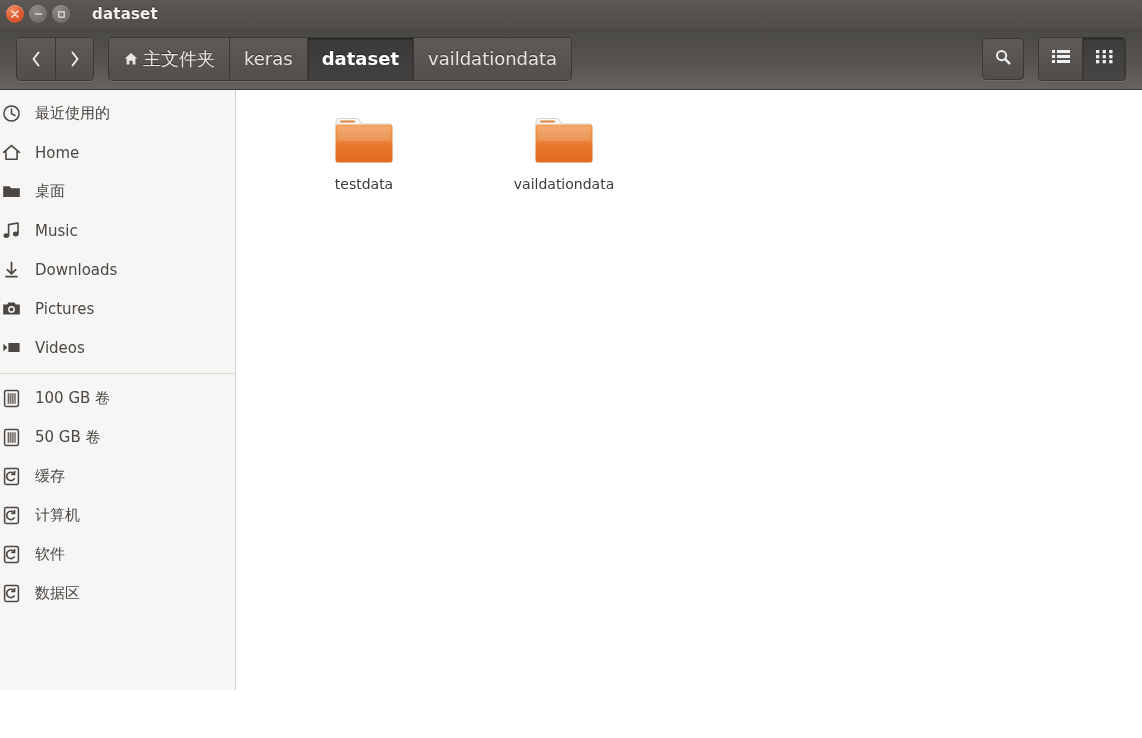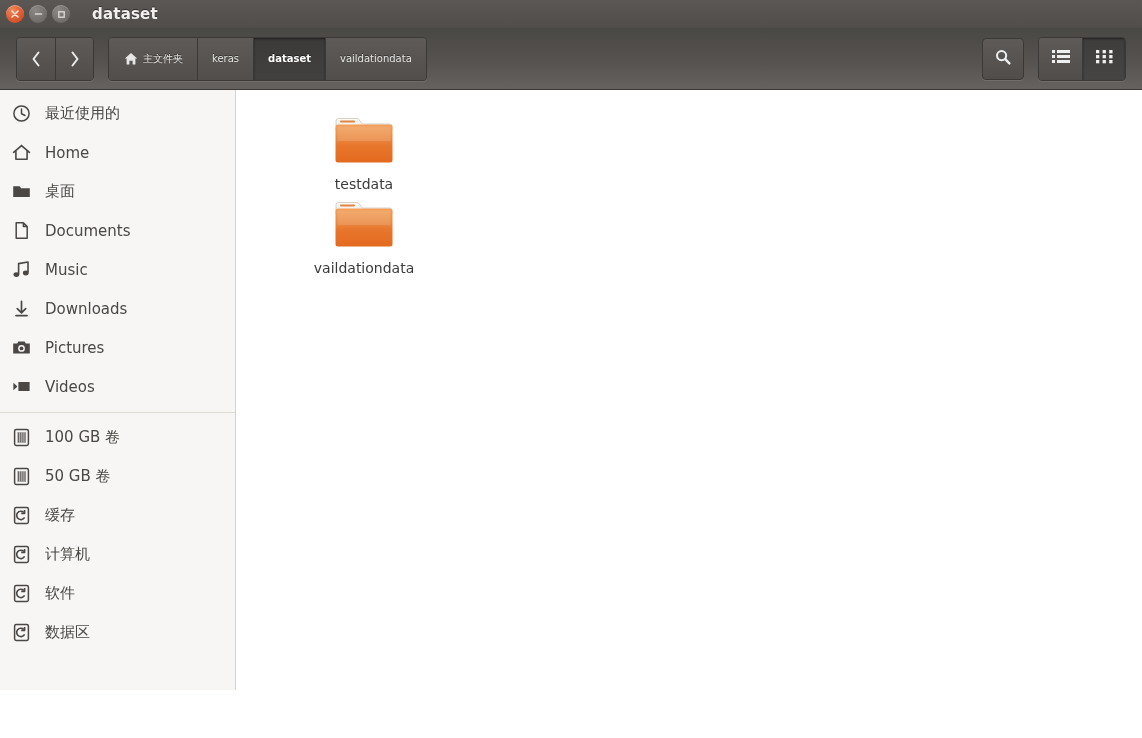--- a/index.html
+++ b/index.html
@@ -94,21 +94,21 @@
     overflow: hidden;
     box-shadow: 0 1px 0 rgba(255,255,255,.10);
   }
   .crumb {
     height: 42px;
     display: flex;
     align-items: center;
     gap: 3px;
     padding: 8px 14px;
     color: #e8e6e4;
-    font-size: 10px;
+    font-size: 18px;
     background: linear-gradient(to bottom, #5d5a57 0%, #514e4b 100%);
     text-shadow: 0 -1px 0 rgba(0,0,0,.45);
     white-space: nowrap;
   }
   .crumb + .crumb { border-left: 1px solid #3b3937; }
   .crumb.active {
     background: linear-gradient(to bottom, #3c3a38 0%, #434140 100%);
     font-weight: bold;
     color: #ffffff;
     box-shadow: inset 0 1px 2px rgba(0,0,0,.5);
@@ -159,21 +159,20 @@
     flex: none;
     background: #f7f6f5;
     border-right: 1px solid #d6d2cf;
     padding-top: 4px;
     overflow: hidden;
   }
   .side-item {
     display: flex;
     align-items: center;
     height: 39px;
-    padding-left: 10px;
     gap: 13px;
     color: #4a4744;
     font-size: 15px;
     white-space: nowrap;
   }
   .side-ico {
     width: 22px; height: 22px;
     display: flex; align-items: center; justify-content: center;
     flex: none;
     color: #4a4744;
@@ -188,21 +187,20 @@
   .content {
     flex: 1;
     background: #ffffff;
     position: relative;
     padding: 18px 0 0 28px;
   }
   .icon-grid {
     display: flex;
     flex-wrap: wrap;
     align-content: flex-start;
-    flex-direction: column;
   }
   .file-item {
     width: 200px;
     display: flex;
     flex-direction: column;
     align-items: center;
     padding-top: 4px;
   }
   .folder {
     width: 64px;
@@ -358,28 +356,20 @@
 
       <div class="side-item">
         <span class="side-ico">
           <svg width="19" height="19" viewBox="0 0 19 19">
               <path d="M1.2 4.2 L7.6 4.2 L9.1 6.2 L17.8 6.2 L17.8 15 L1.2 15 Z" fill="#4a4744"></path>
             </svg>
         </span>
         <span>桌面</span>
       </div>
 
-      <div class="side-item">
-        <span class="side-ico">
-          <svg width="19" height="19" viewBox="0 0 19 19">
-              <path d="M4.2 1.8 L11.4 1.8 L15.2 5.6 L15.2 17.2 L4.2 17.2 Z M11.4 1.8 L11.4 5.6 L15.2 5.6" stroke="#4a4744" stroke-width="1.5" fill="none" stroke-linejoin="round"></path>
-            </svg>
-        </span>
-        <span>Documents</span>
-      </div>
 
       <div class="side-item">
         <span class="side-ico">
           <svg width="19" height="19" viewBox="0 0 19 19">
               <path d="M6.6 14.2 L6.6 3.6 L16 2 L16 12.6" stroke="#4a4744" stroke-width="1.6" fill="none" stroke-linejoin="round"></path>
               <ellipse cx="4.4" cy="14.6" rx="2.9" ry="2.4" fill="#4a4744"></ellipse>
               <ellipse cx="13.8" cy="13" rx="2.9" ry="2.4" fill="#4a4744"></ellipse>
             </svg>
         </span>
         <span>Music</span>

